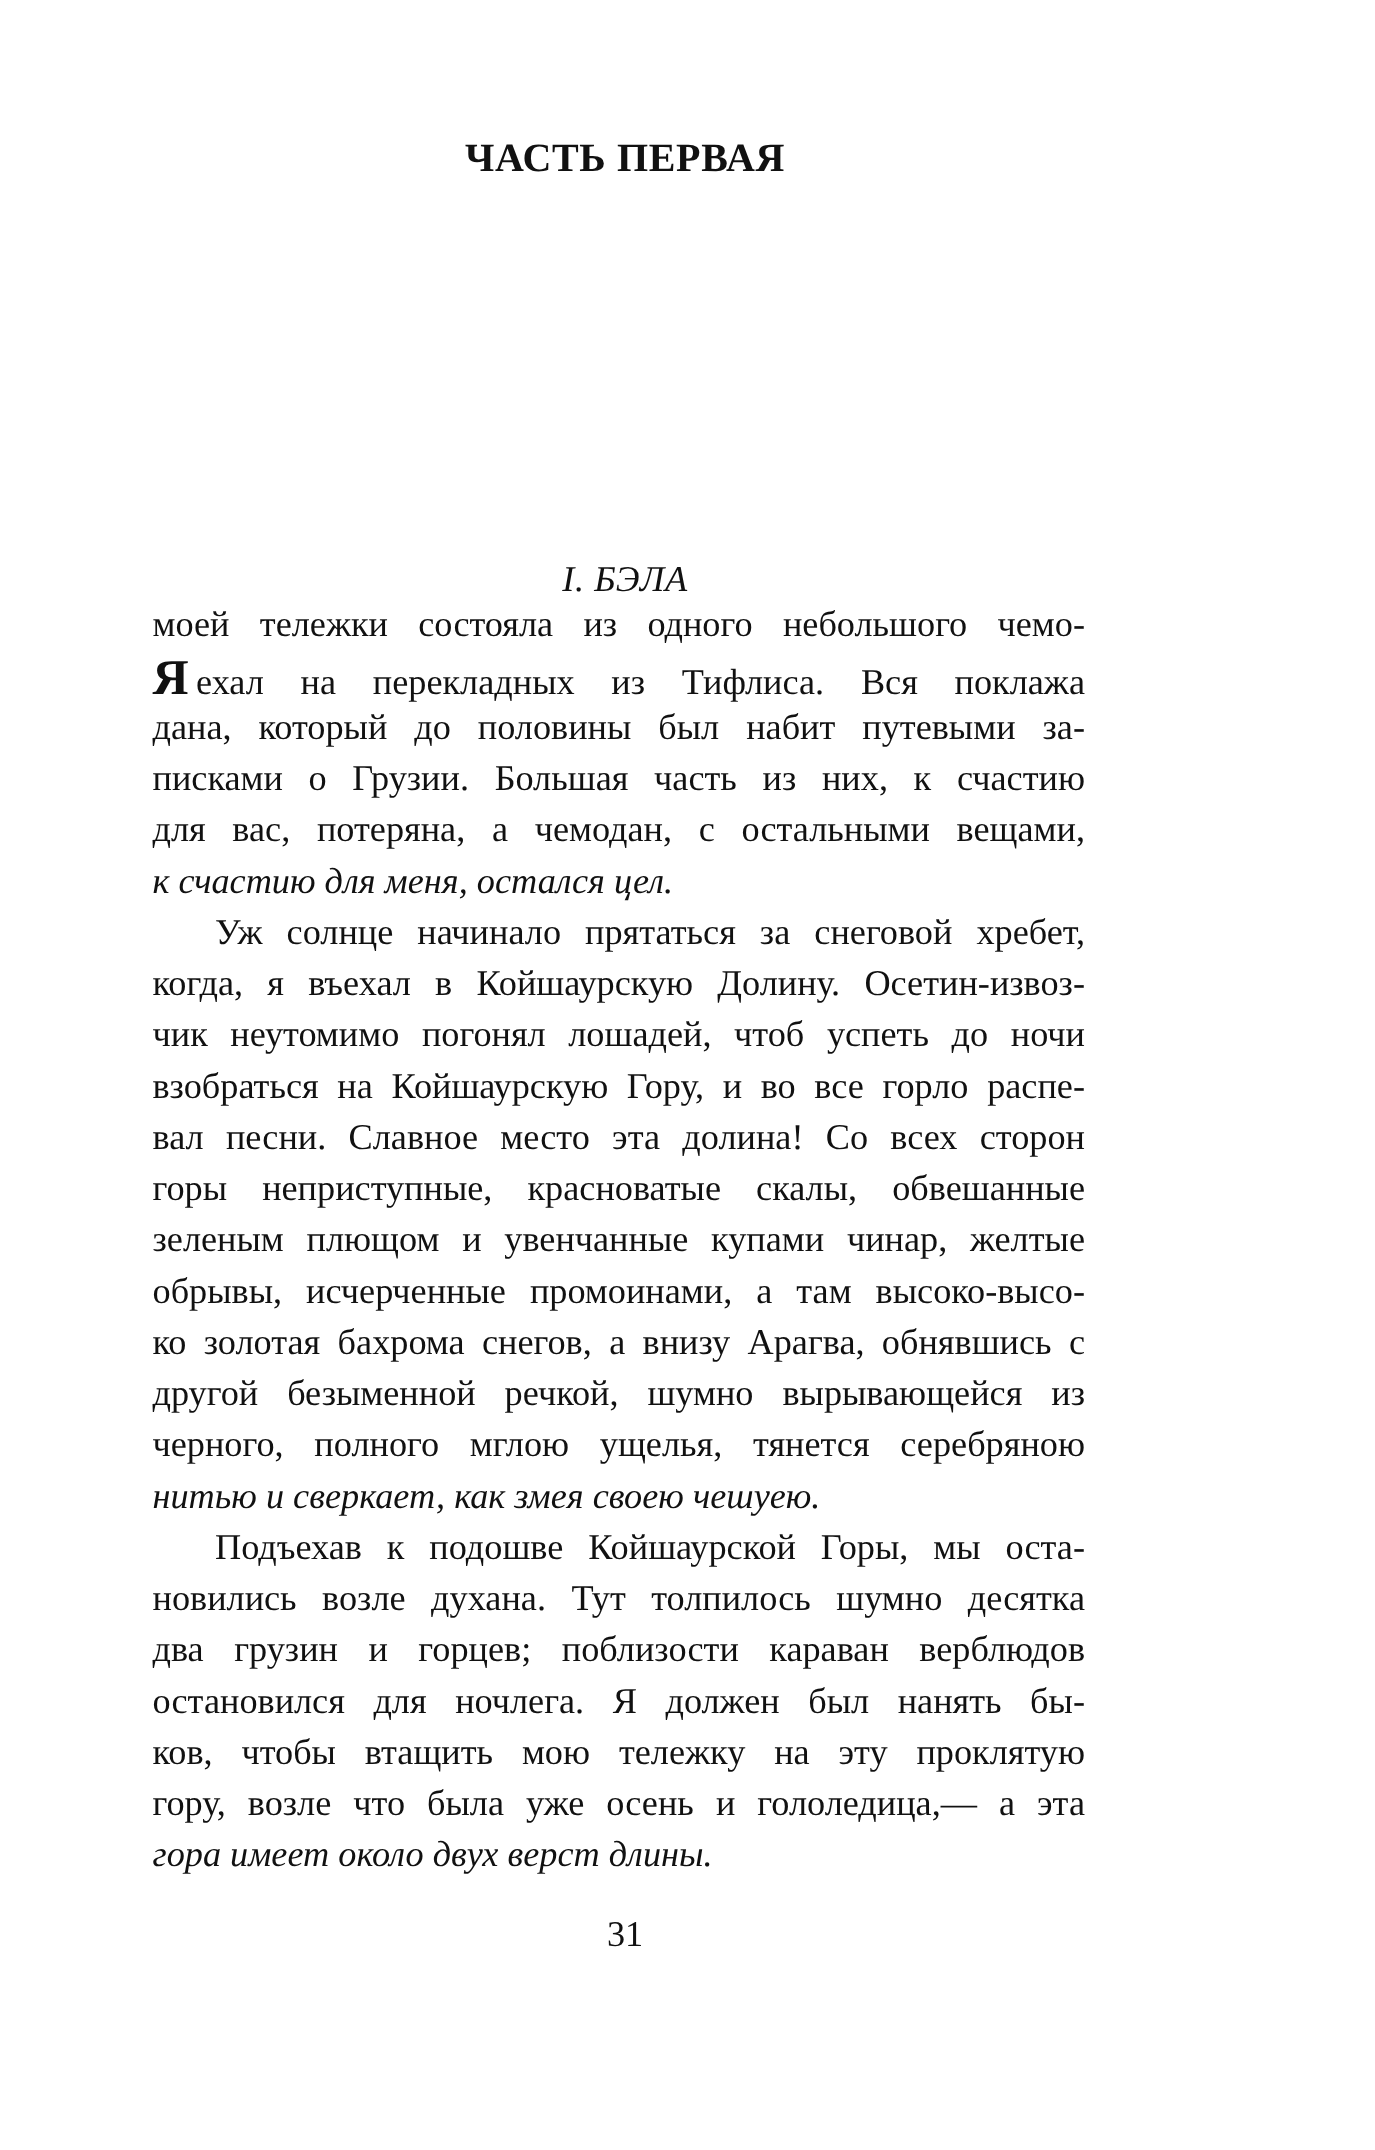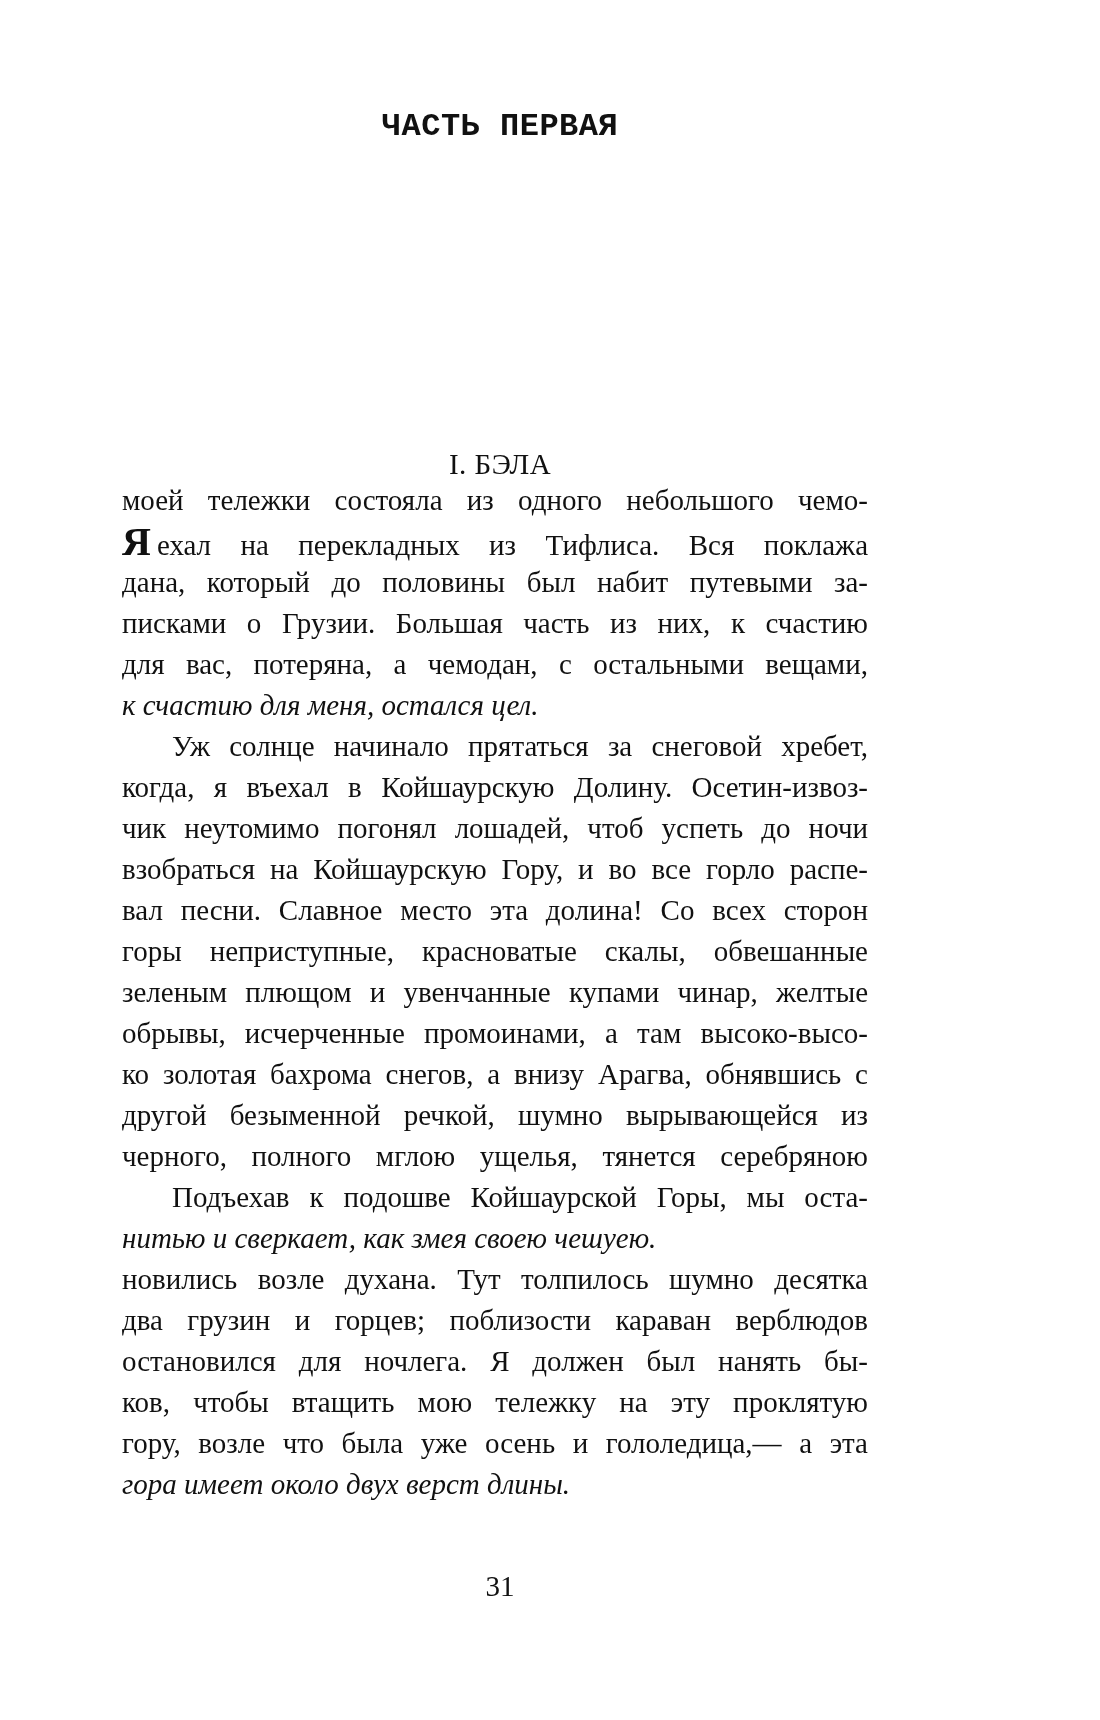--- a/index.html
+++ b/index.html
@@ -17,30 +17,30 @@
     }
     .part-title {
       position: absolute;
       top: 108px;
       left: 0;
       width: 1000px;
       text-align: center;
       font-weight: bold;
       font-size: 32px;
       letter-spacing: 0.5px;
-      font-family: Liberation Mono, monospace;
     }
     .chapter-title {
       position: absolute;
       top: 448px;
       left: 0;
       width: 1000px;
       text-align: center;
       font-size: 29px;
       letter-spacing: 0.5px;
+      font-style: italic;
     }
     .body-text {
       position: absolute;
       top: 480px;
       left: 122px;
       width: 746px;
     }
     .line {
       display: block;
       height: 41px;
@@ -66,21 +66,21 @@
     }
     .dropcap {
       font-weight: bold;
       font-size: 40px;
       line-height: 41px;
       vertical-align: baseline;
       margin-right: 6px;
     }
     .page-number {
       position: absolute;
-      top: 1570px;
+      top: 1532px;
       left: 0;
       width: 1000px;
       text-align: center;
       font-size: 29px;
     }
   </style>
 </head>
 <body>
 
 <div class="part-title">ЧАСТЬ ПЕРВАЯ</div>
@@ -132,25 +132,25 @@
     </div>
   <div class="line">
       <span class="line-inner">ко золотая бахрома снегов, а внизу Арагва, обнявшись с</span>
     </div>
   <div class="line">
       <span class="line-inner">другой безыменной речкой, шумно вырывающейся из</span>
     </div>
   <div class="line">
       <span class="line-inner">черного, полного мглою ущелья, тянется серебряною</span>
     </div>
+  <div class="line last">
+      <span class="line-inner">нитью и сверкает, как змея своею чешуею.</span>
+    </div>
   <div class="line indent">
       <span class="line-inner">Подъехав к подошве Койшаурской Горы, мы оста-</span>
-    </div>
-  <div class="line last">
-      <span class="line-inner">нитью и сверкает, как змея своею чешуею.</span>
     </div>
   <div class="line">
       <span class="line-inner">новились возле духана. Тут толпилось шумно десятка</span>
     </div>
   <div class="line">
       <span class="line-inner">два грузин и горцев; поблизости караван верблюдов</span>
     </div>
   <div class="line">
       <span class="line-inner">остановился для ночлега. Я должен был нанять бы-</span>
     </div>

